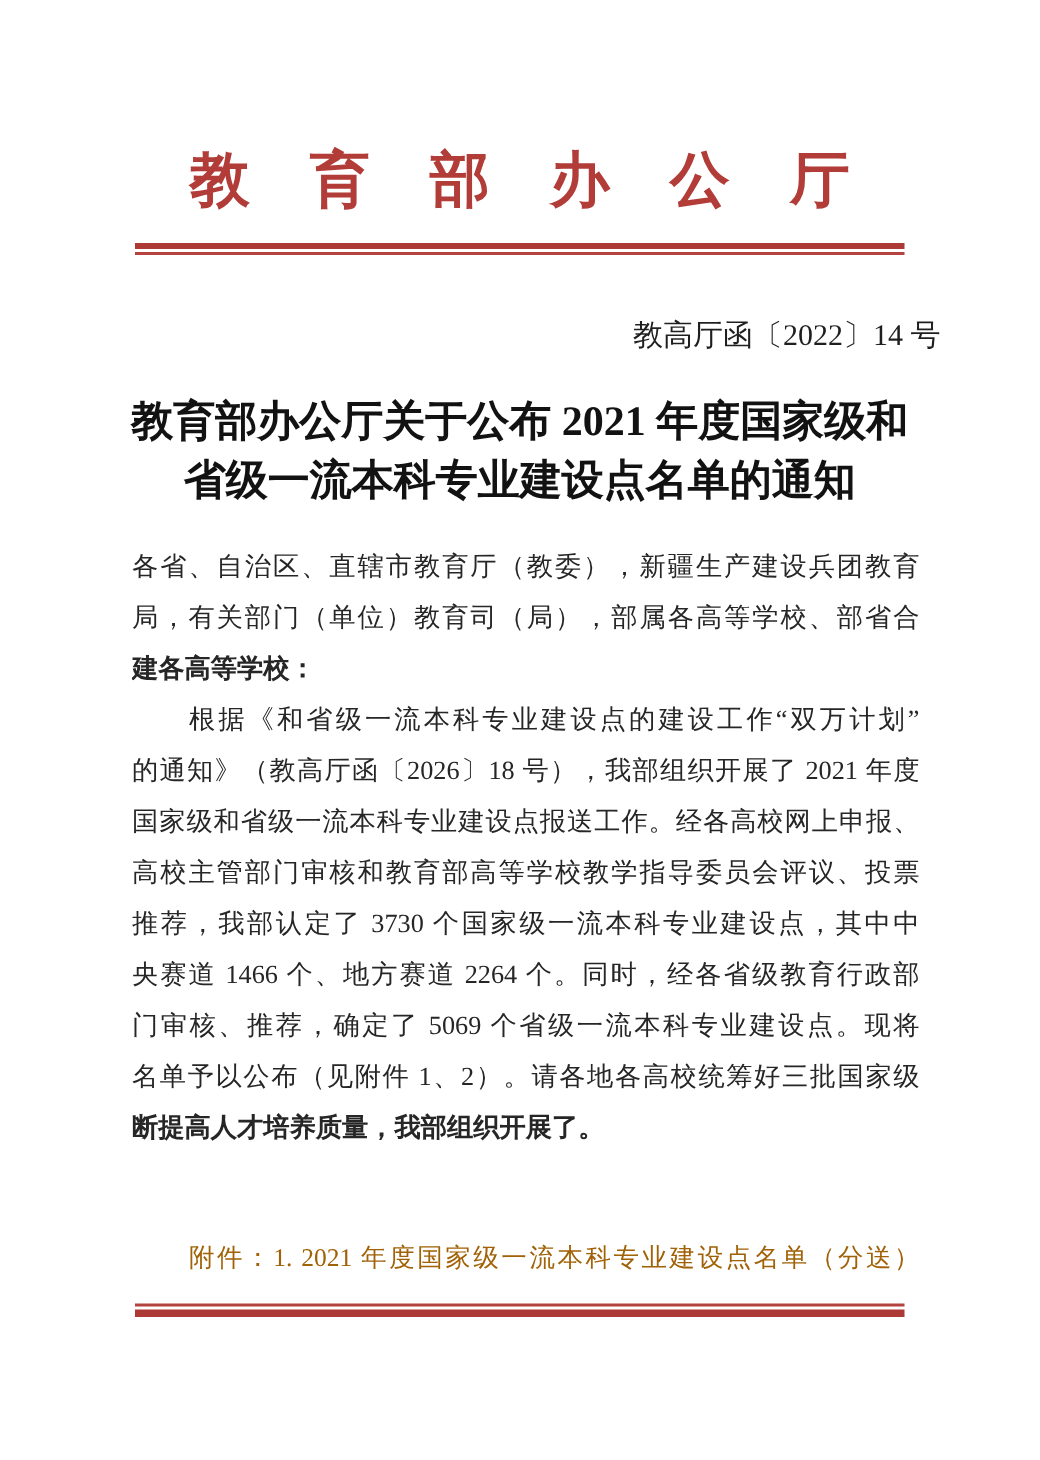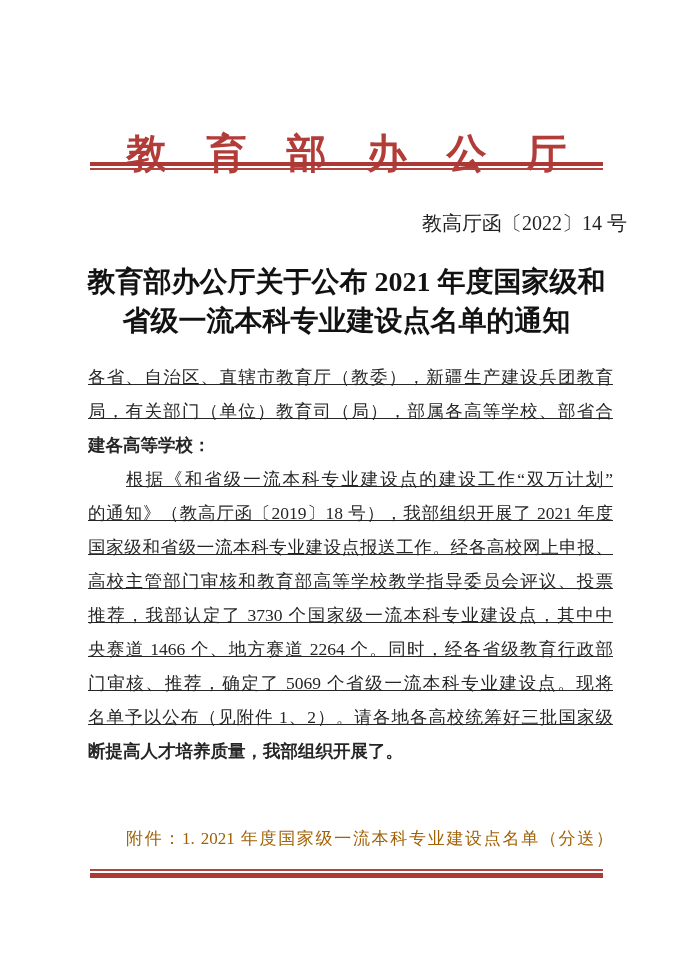--- a/index.html
+++ b/index.html
@@ -17,21 +17,20 @@
     top: 92px;
     left: 0;
     width: 100%;
     padding-left: 40px;
     text-align: center;
     font-size: 40px;
     font-weight: bold;
     letter-spacing: 40px;
     white-space: nowrap;
     color: #b23c38;
-    margin-top: 34px;
   }
   .rule { position: absolute; left: 90px; width: 513px; }
   .rule-top { top: 162px; }
   .rule-bottom { top: 869px; }
   .rule .bar-thick { height: 4px; background: #ad3936; }
   .rule .bar-thin  { height: 2px; background: #b4423e; }
   .rule-top .bar-thick { margin-bottom: 2px; }
   .rule-bottom .bar-thin { margin-bottom: 2px; }
   .rule-bottom .bar-thick { height: 5px; }
   .doc-number {
@@ -61,21 +60,21 @@
     font-size: 17.5px;
     color: #262626;
   }
   .line {
     height: 34px;
     line-height: 34px;
     overflow: hidden;
     text-align: justify;
     color: #262626;
   }
-  .line.full { text-align-last: justify; text-decoration: underline; }
+  .line.full { text-align-last: justify; }
   .line.end  { text-align-last: left; font-weight: bold; }
   .line.indent { padding-left: 38px; }
   .attachment-line {
     position: absolute;
     top: 822px;
     left: 88px;
     width: 525px;
     font-size: 17px;
     height: 34px;
     line-height: 34px;
@@ -103,21 +102,21 @@
   <div class="notice-title">
     <div>教育部办公厅关于公布 2021 年度国家级和</div>
     <div>省级一流本科专业建设点名单的通知</div>
   </div>
 
   <div class="body-text">
     <div class="line full">各省、自治区、直辖市教育厅（教委），新疆生产建设兵团教育</div>
     <div class="line full">局，有关部门（单位）教育司（局），部属各高等学校、部省合</div>
     <div class="line end">建各高等学校：</div>
     <div class="line full indent">根据《和省级一流本科专业建设点的建设工作“双万计划”</div>
-    <div class="line full">的通知》（教高厅函〔2019〕18 号），我部组织开展了 2021 年度</div>
+    <div class="line full">的通知》（教高厅函〔2026〕18 号），我部组织开展了 2021 年度</div>
     <div class="line full">国家级和省级一流本科专业建设点报送工作。经各高校网上申报、</div>
     <div class="line full">高校主管部门审核和教育部高等学校教学指导委员会评议、投票</div>
     <div class="line full">推荐，我部认定了 3730 个国家级一流本科专业建设点，其中中</div>
     <div class="line full">央赛道 1466 个、地方赛道 2264 个。同时，经各省级教育行政部</div>
     <div class="line full">门审核、推荐，确定了 5069 个省级一流本科专业建设点。现将</div>
     <div class="line full">名单予以公布（见附件 1、2）。请各地各高校统筹好三批国家级</div>
     <div class="line end">断提高人才培养质量，我部组织开展了。</div>
   </div>
 
   <div class="attachment-line">附件：1. 2021 年度国家级一流本科专业建设点名单（分送）</div>

